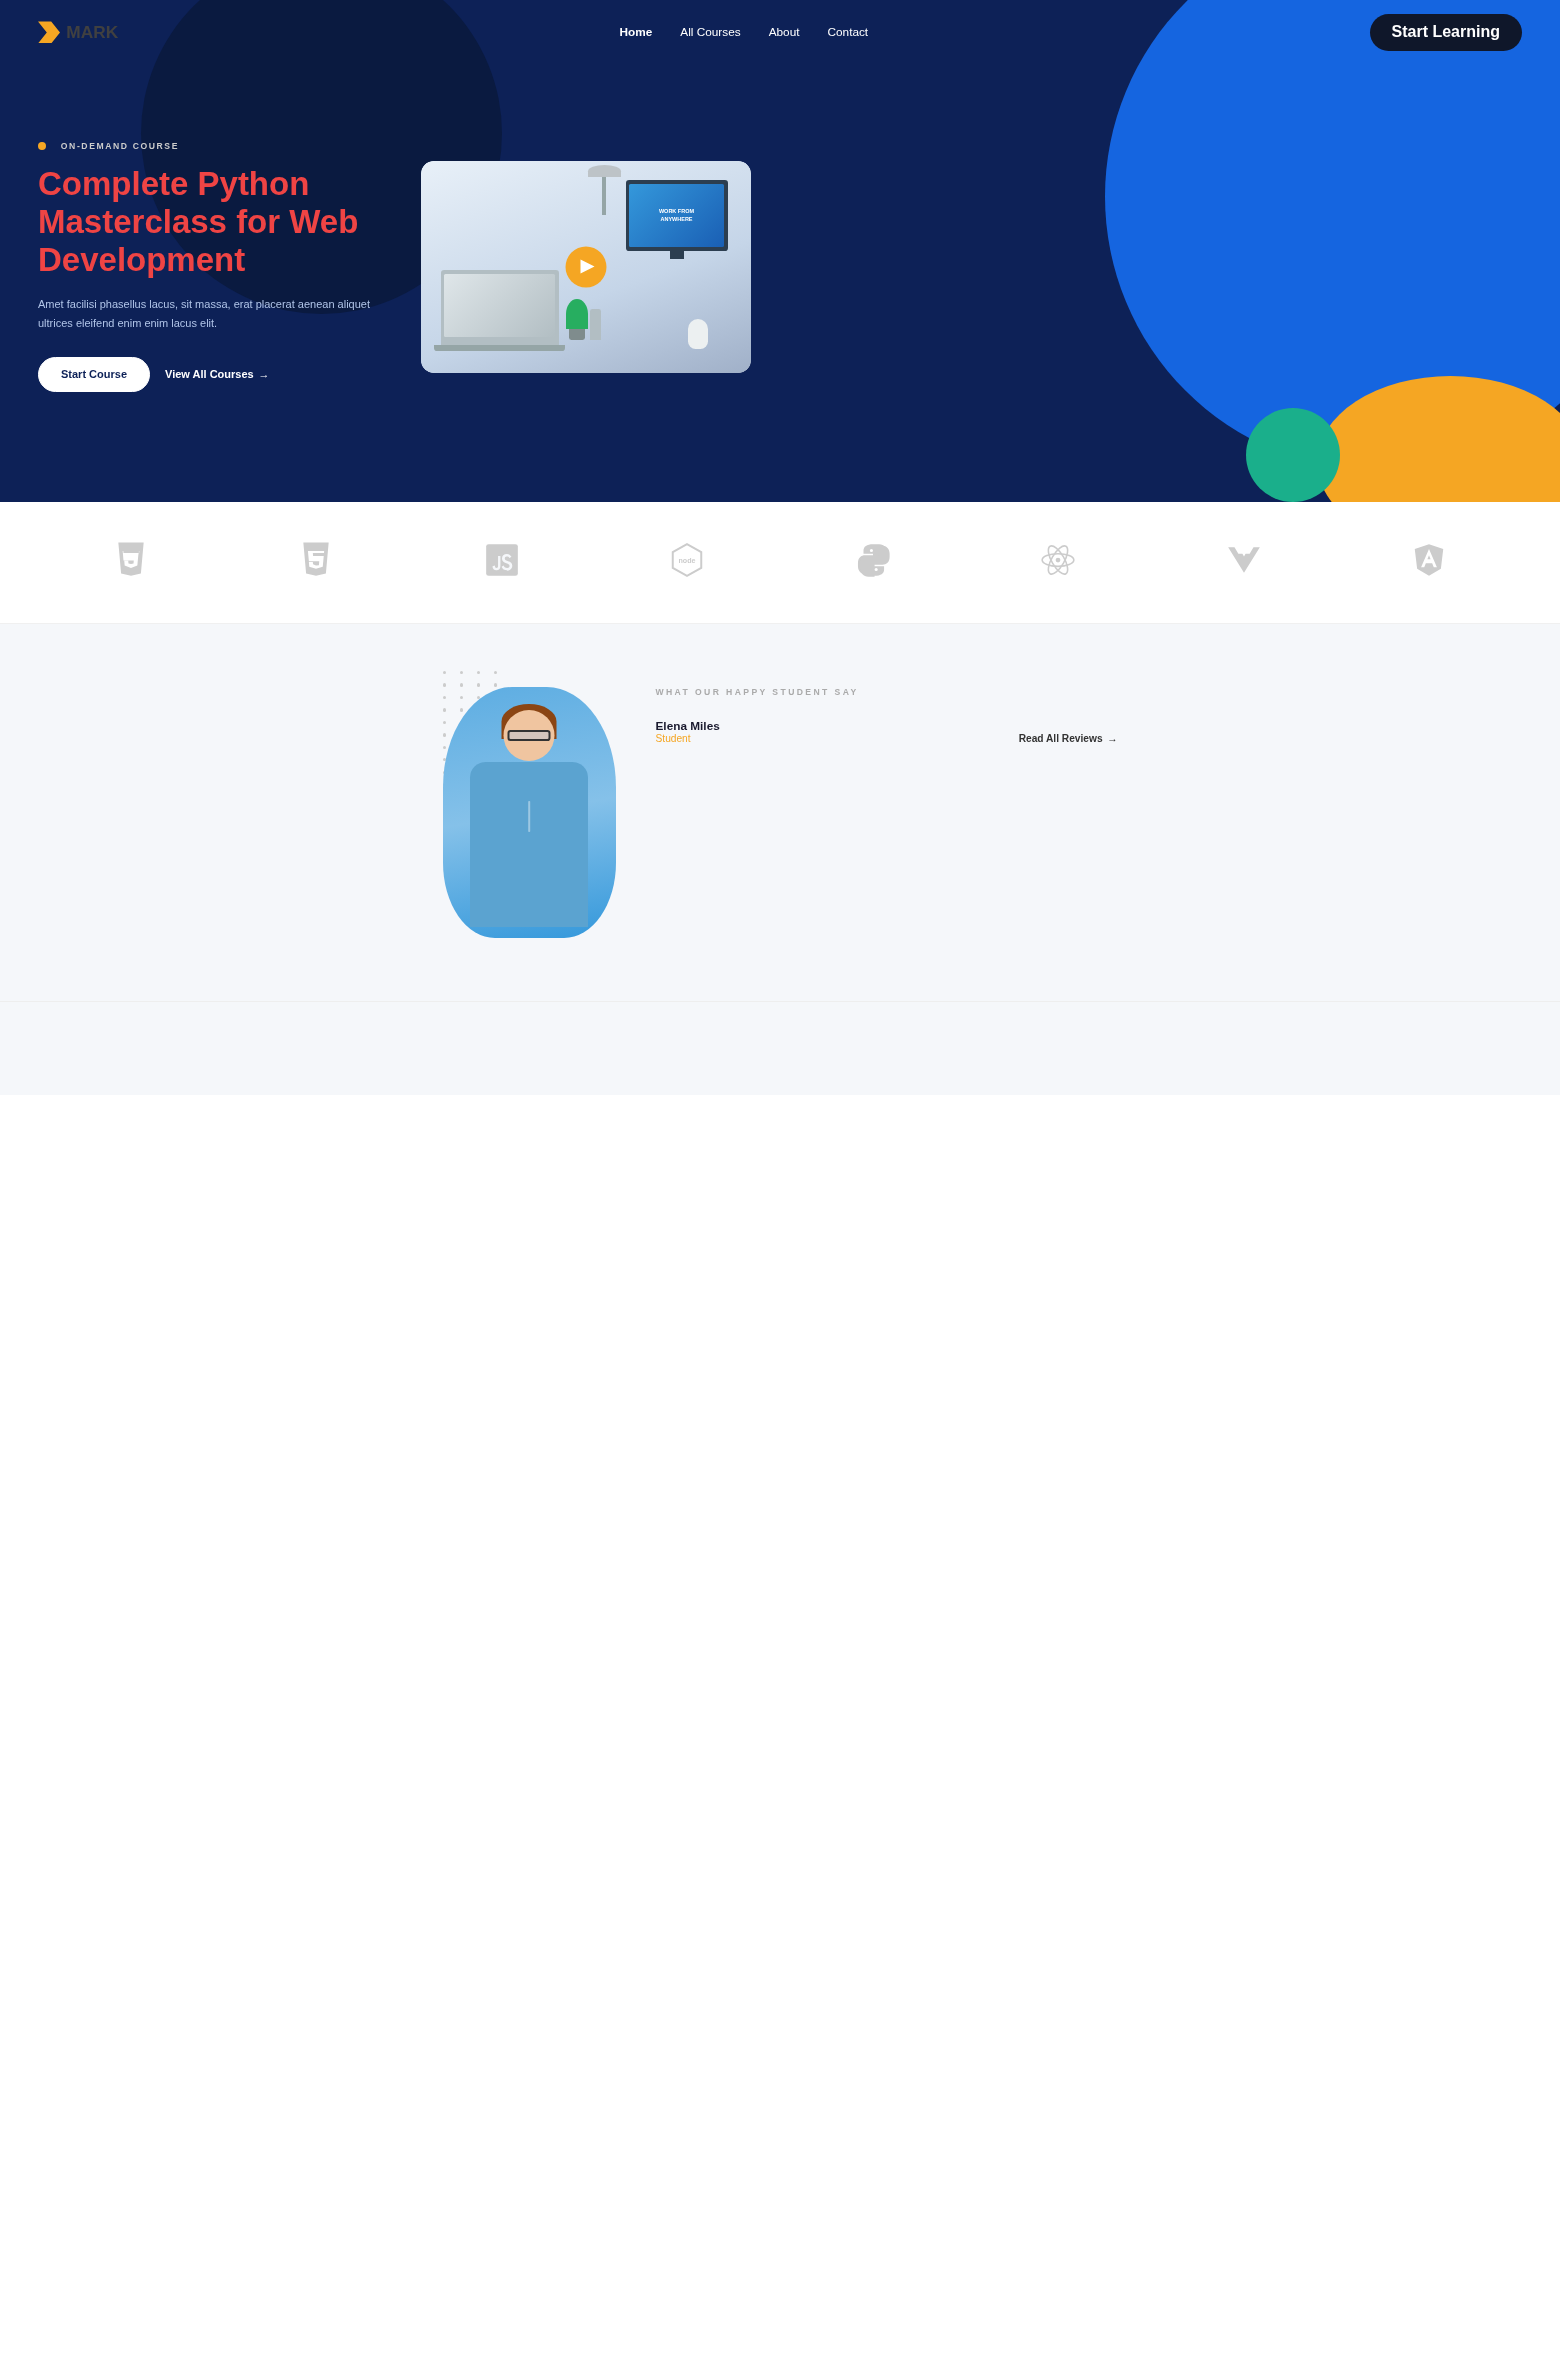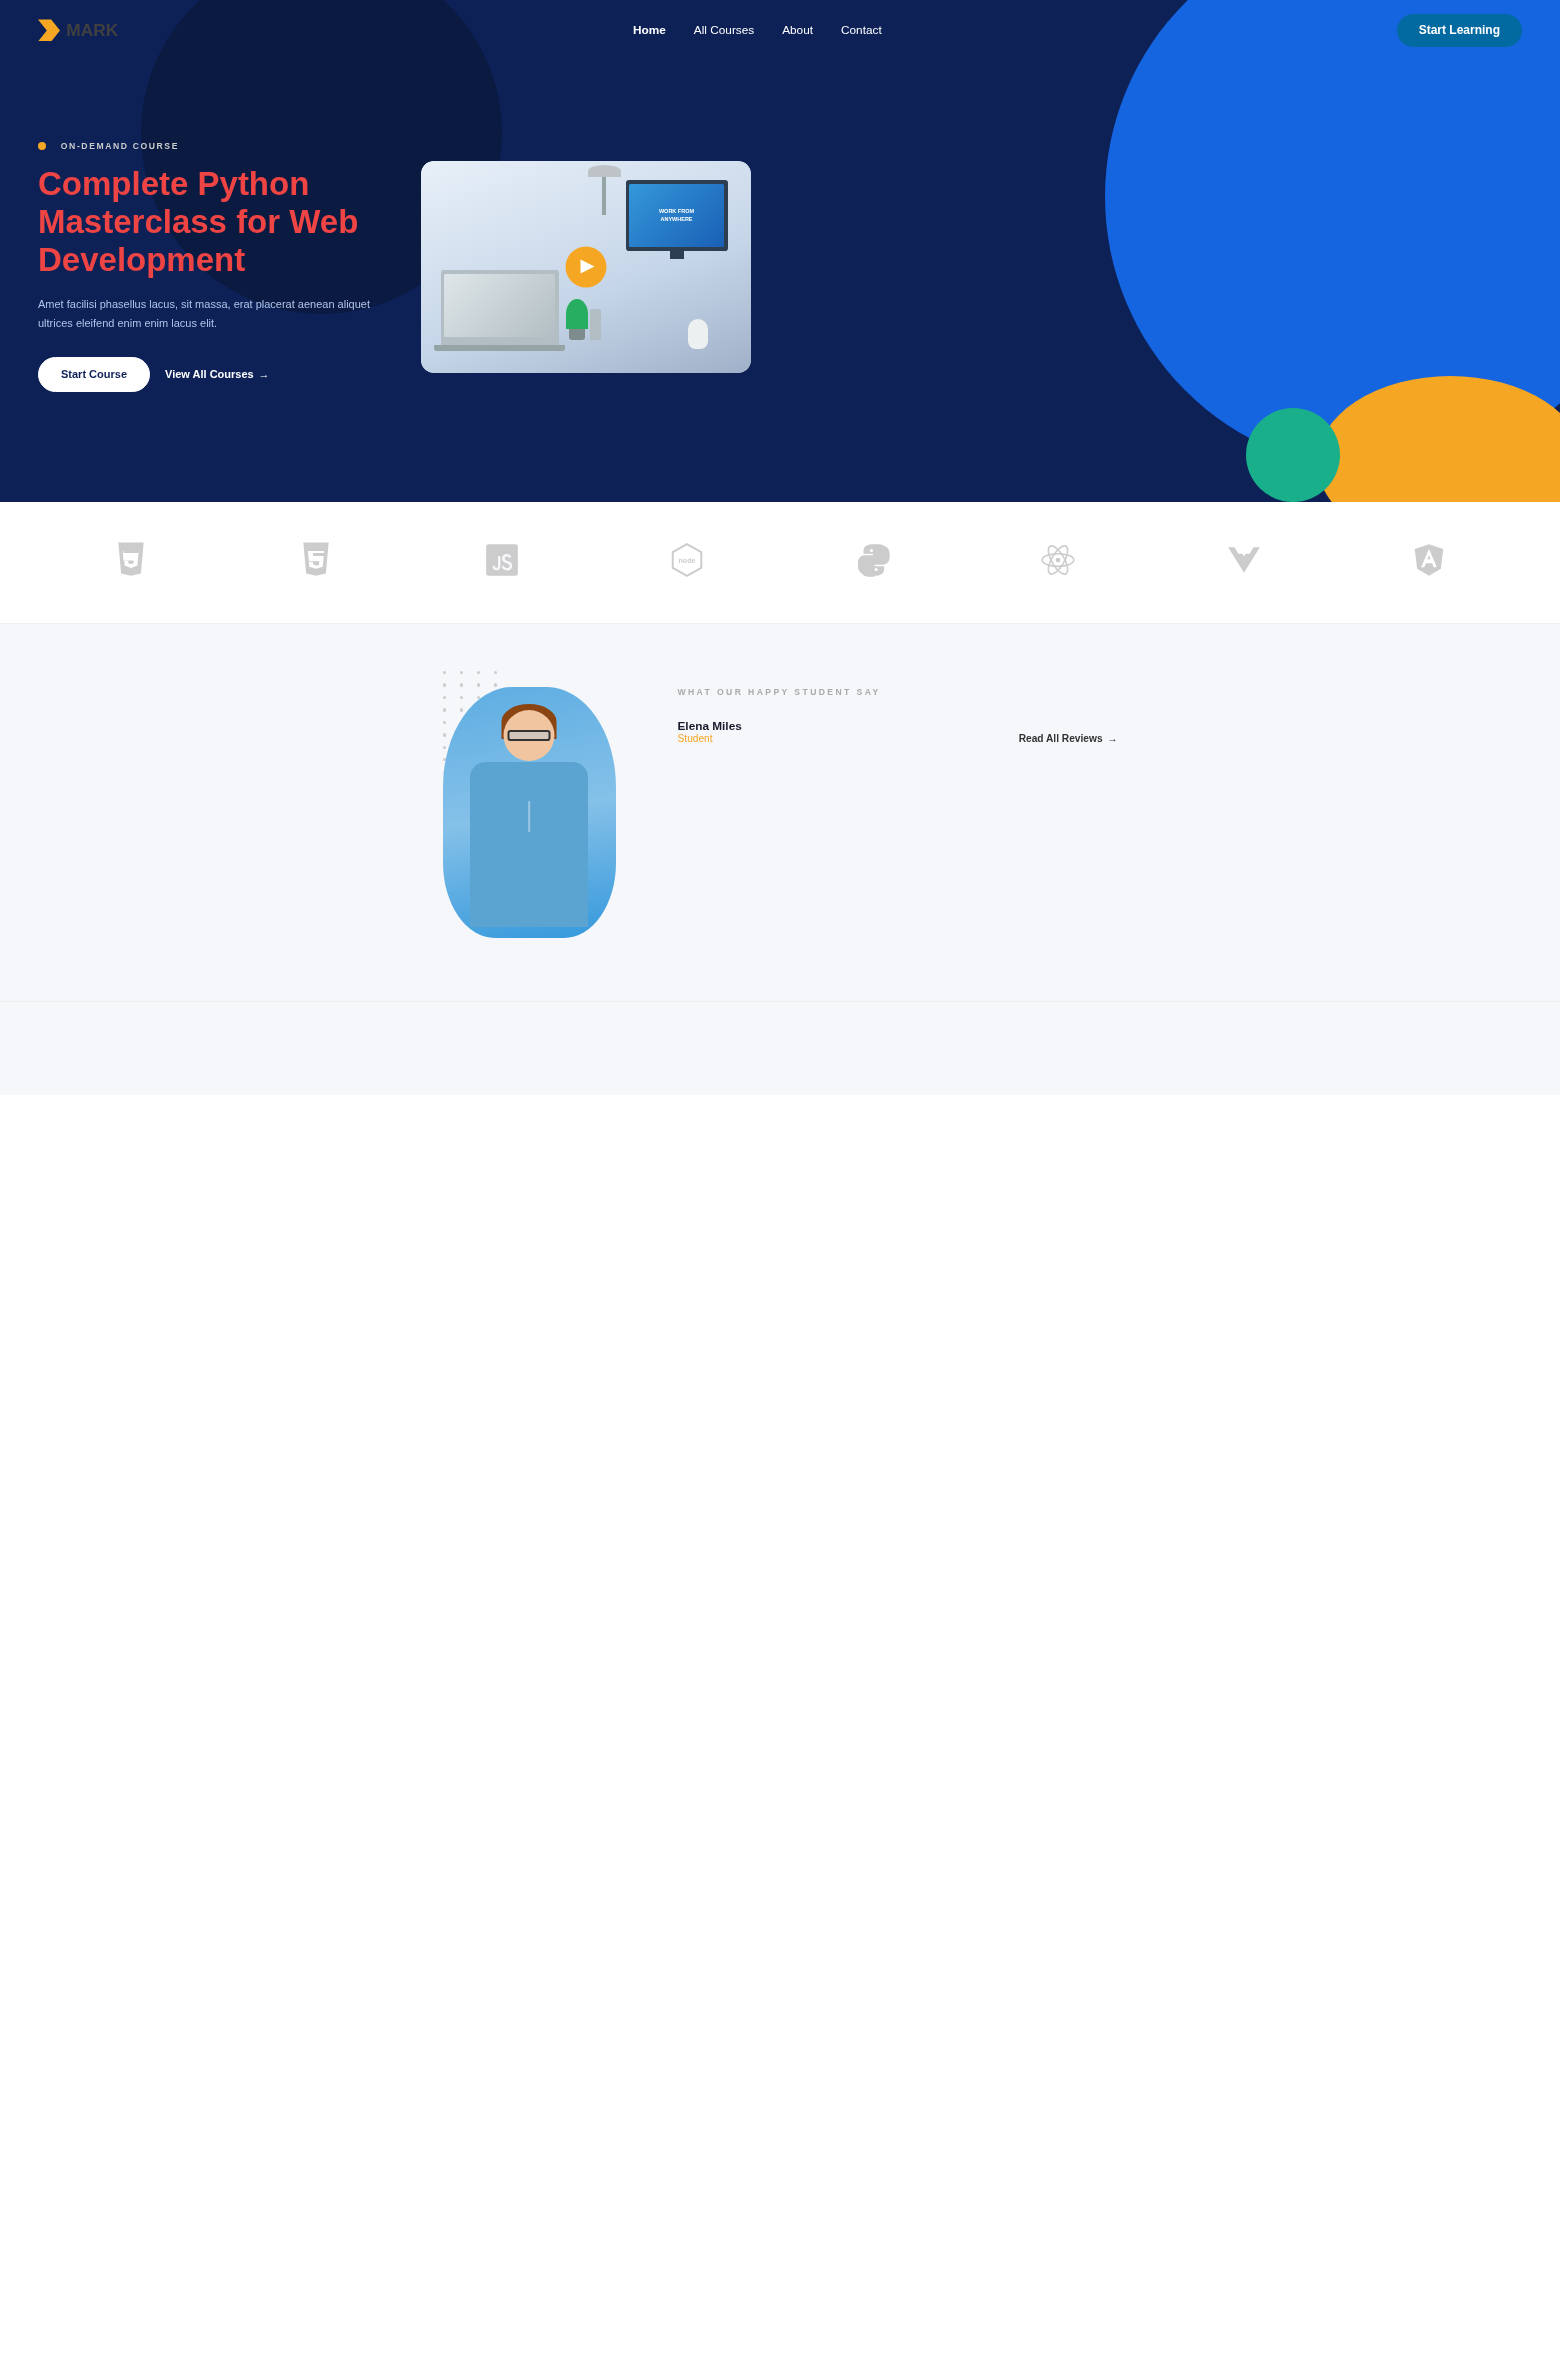--- a/index.html
+++ b/index.html
@@ -35,26 +35,26 @@
       list-style: none;
     }
     .nav-links a {
       color: #fff;
       text-decoration: none;
       font-size: 11.8px;
       font-weight: 500;
     }
     .nav-links a.active { font-weight: 700; }
     .btn-start-learning {
-      background: #0369a1;
+      background: #0f172a;
       color: #fff;
       border: none;
       border-radius: 23.5px;
       padding: 9.4px 22px;
-      font-size: 12px;
+      font-size: 16px;
       font-weight: 600;
       cursor: pointer;
     }
 
     
     .hero {
       position: relative;
       min-height: 502px;
       background: #0d2157;
       overflow: hidden;
@@ -248,21 +248,21 @@
     
     .testimonial-section {
       background: #f5f7fa;
       padding: 47px 38px 63px;
       position: relative;
       overflow: hidden;
     }
     .testimonial-inner {
       display: flex;
       align-items: flex-start;
-      gap: 47px;
+      gap: 25px;
       max-width: 675px;
       margin: 0 auto;
       position: relative;
     }
     .student-image-area {
       position: relative;
       width: 188px;
       flex-shrink: 0;
     }
     .student-blob {

